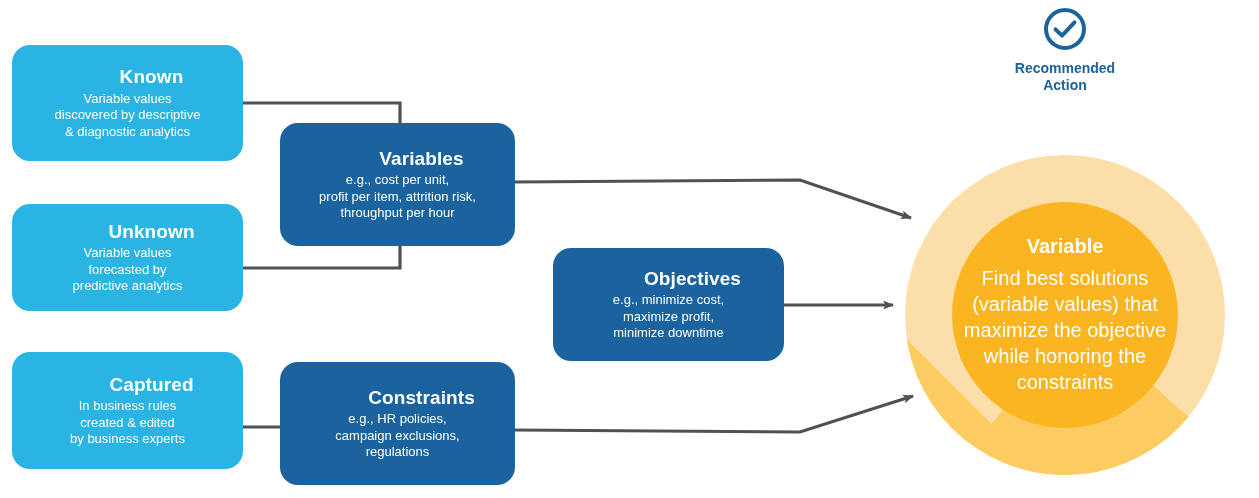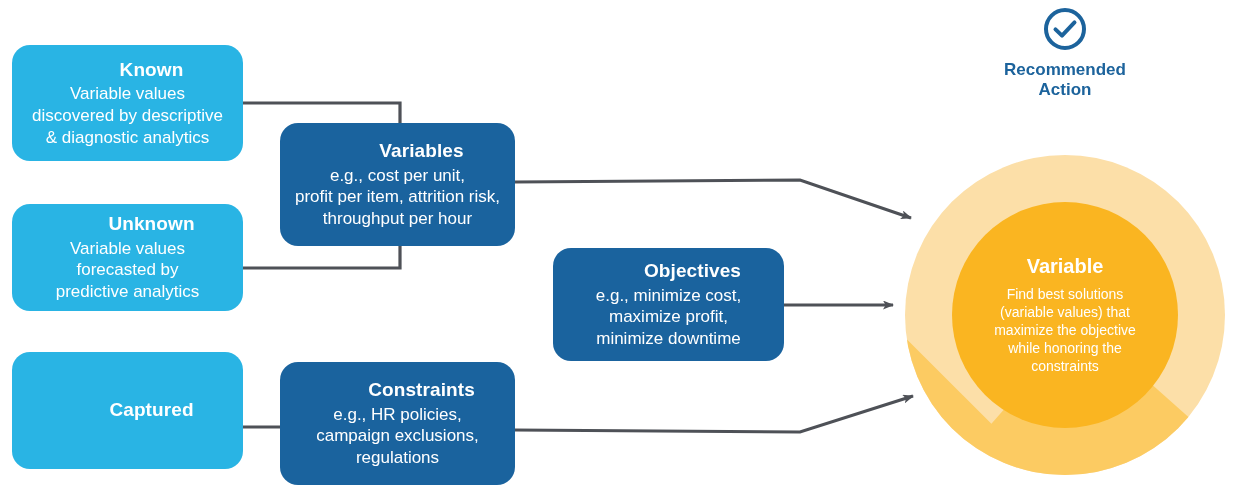--- a/index.html
+++ b/index.html
@@ -31,21 +31,21 @@
     line-height:1.28;
   }
   .card .ttl{
     font-weight:bold;
     font-size:19px;
     letter-spacing:.1px;
     margin-bottom:1px;
     padding-left:48px;
   }
   .card .bdy{
-    font-size:17px;
+    font-size:13px;
     font-weight:400;
     white-space:pre-line;
   }
   .card.lt{background:#29B4E4;}
   .card.dk{background:#1A639E;}
 
   
   #box-known      {left:12px;  top:45px;  width:231px; height:116px;}
   #box-unknown    {left:12px;  top:204px; width:231px; height:107px;}
   #box-captured   {left:12px;  top:352px; width:231px; height:117px;}
@@ -80,33 +80,33 @@
     display:flex;
     flex-direction:column;
     align-items:center;
     justify-content:center;
     text-align:center;
     color:#ffffff;
     padding:0 10px;
     box-sizing:border-box;
   }
   #ring-inner .ttl{font-weight:bold;font-size:20px;margin-bottom:7px;}
-  #ring-inner .bdy{font-size:14px;line-height:1.30;white-space:pre-line;}
+  #ring-inner .bdy{font-size:20px;line-height:1.30;white-space:pre-line;}
 
   
   #rec{
     position:absolute;
     left:955px; top:6px;
     width:220px;
     text-align:center;
     color:#1C639C;
   }
   #rec-icon{display:block;margin:0 auto 8px auto;}
   #rec-label{
-    font-size:17px;
+    font-size:14px;
     font-weight:bold;
     line-height:1.18;
     white-space:pre-line;
   }
 </style>
 </head>
 <body>
 
 <div id="stage">
 
@@ -139,20 +139,23 @@
 
   <div class="card lt" id="box-unknown">
     <div class="ttl">Unknown</div>
     <div class="bdy">Variable values
 forecasted by
 predictive analytics</div>
   </div>
 
   <div class="card lt" id="box-captured">
     <div class="ttl">Captured</div>
+    <div class="bdy">In business rules
+created &amp; edited
+by business experts</div>
   </div>
 
   <div class="card dk" id="box-objectives">
     <div class="ttl">Objectives</div>
     <div class="bdy">e.g., minimize cost,
 maximize profit,
 minimize downtime</div>
   </div>
 
   <div class="card dk" id="box-variables">

